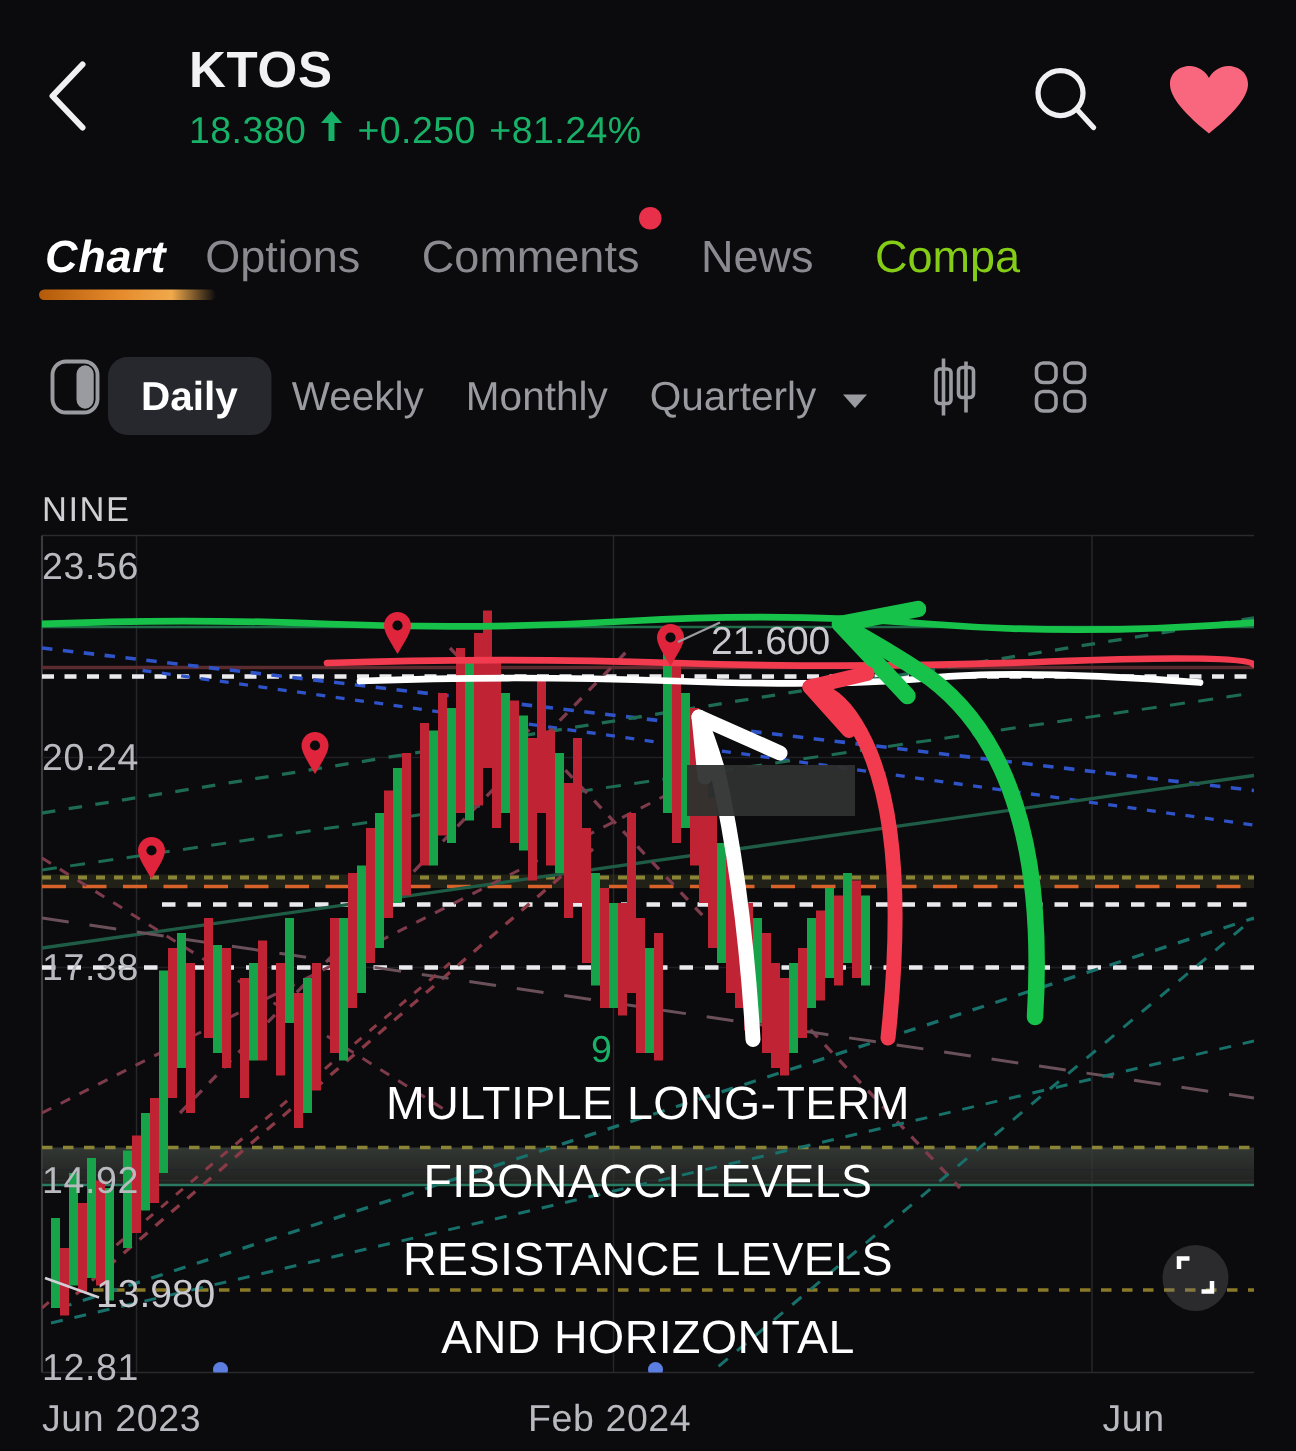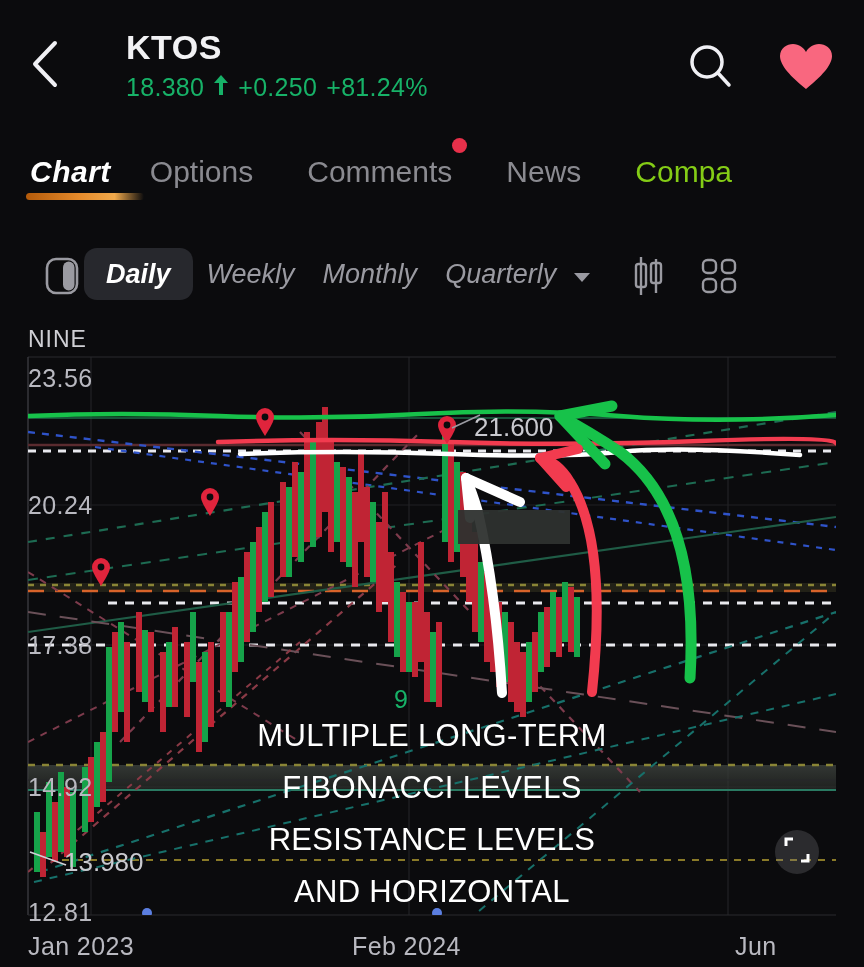--- a/index.html
+++ b/index.html
@@ -30,21 +30,21 @@
   .quote-price { color: #17b268; letter-spacing: .3px; }
   .up-arrow { display: inline-block; }
   .quote-chg { color: #17b268; letter-spacing: .3px; }
   .quote-pct { color: #17b268; letter-spacing: .3px; }
   .search-btn { position: absolute; left: 684px; top: 40px; width: 54px; height: 54px; }
   .fav-btn { position: absolute; left: 778px; top: 42px; width: 56px; height: 50px; }
 
   
   .tabs {
     position: absolute; left: 0; top: 150px; width: 864px; height: 62px;
-    display: flex; align-items: flex-start; gap: 13px; padding-left: 30px;
+    display: flex; align-items: flex-start; gap: 0px; padding-left: 30px;
   }
   .tab {
     position: relative; font-size: 30px; color: #8a8a90;
     padding: 0 21px 0 0; margin-right: 20px; white-space: nowrap;
     line-height: 44px;
   }
   .tab:first-child { margin-right: 26px; padding-right: 0; }
   .tab.active {
     color: #ffffff; font-weight: bold; font-style: italic; letter-spacing: .5px;
   }
@@ -55,21 +55,21 @@
   }
   .tab .badge-dot {
     position: absolute; right: 6px; top: -12px;
     width: 15px; height: 15px; border-radius: 50%; background: #e8304a;
   }
   .tab.clipped { color: #84cc16; }
 
   
   .toolbar {
     position: absolute; left: 0; top: 238px; width: 864px; height: 62px;
-    display: flex; align-items: flex-end; padding-left: 40px; font-style: italic;
+    display: flex; align-items: flex-start; padding-left: 28px;
   }
   .tb-icon { width: 44px; height: 44px; display:flex; align-items:center; justify-content:center; }
   .tf {
     font-size: 27px; color: #9a9aa1; padding: 0 14px; line-height: 52px; white-space: nowrap;
   }
   .tf.active {
     color: #ffffff; font-weight: bold; background: #27282d;
     border-radius: 13px; padding: 0 22px;
   }
   .tf-caret { display:inline-block; margin-left: 9px; }
@@ -429,21 +429,21 @@
 
     <div class="ylab" style="left:28px; top:52px;">23.56</div>
     <div class="ylab" style="left:28px; top:179px;">20.24</div>
     <div class="ylab" style="left:28px; top:319px;">17.38</div>
     <div class="ylab" style="left:28px; top:461px;">14.92</div>
     <div class="ylab" style="left:28px; top:586px;">12.81</div>
 
     <div class="pricetag" style="left:474px; top:100px;">21.600</div>
     <div class="pricetag" style="left:64px; top:535px;">13.980</div>
 
-    <div class="xlab" style="left:28px;">Jan 2023</div>
+    <div class="xlab" style="left:28px;">Jun 2023</div>
     <div class="xlab" style="left:352px;">Feb 2024</div>
     <div class="xlab" style="left:735px;">Jun</div>
 
     <div class="annotation">
       <div>MULTIPLE LONG-TERM</div>
       <div>FIBONACCI LEVELS</div>
       <div>RESISTANCE LEVELS</div>
       <div>AND HORIZONTAL</div>
     </div>
 

